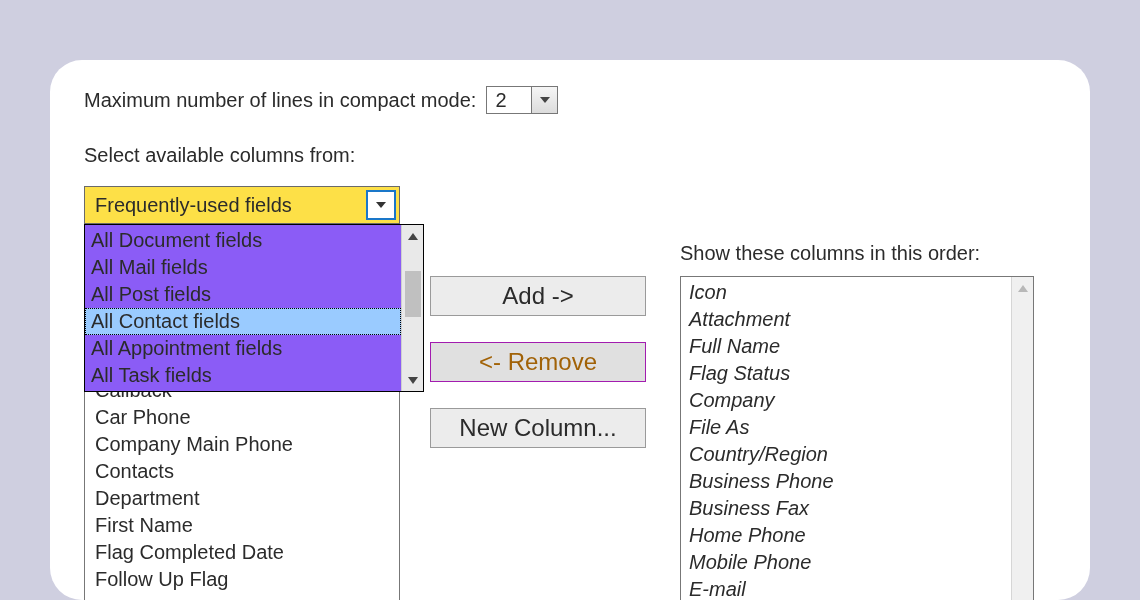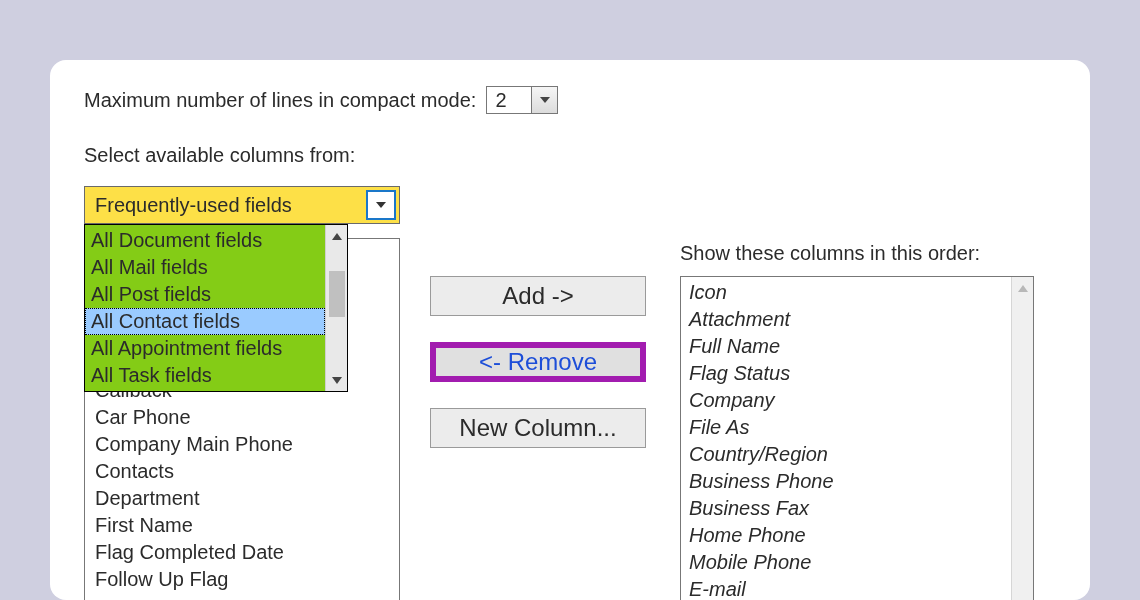--- a/index.html
+++ b/index.html
@@ -10,21 +10,21 @@
     font-size: 20px;
     color: #2b2b2b;
   }
   .panel {
     position: absolute;
     left: 50px;
     top: 60px;
     width: 1040px;
     height: 540px;
     background: #ffffff;
-    border-radius: 16px;
+    border-radius: 32px;
     padding: 26px 34px 16px 34px;
   }
   .row1 {
     display: flex;
     align-items: center;
     gap: 8px;
   }
   .label { color: #2b2b2b; }
   .num-select {
     display: inline-flex;
@@ -95,24 +95,24 @@
     width: 0; height: 0;
     border-left: 5px solid transparent;
     border-right: 5px solid transparent;
     border-top: 6px solid #333;
   }
 
   .dropdown {
     position: absolute;
     left: 0;
     top: 38px;
-    width: 264px;
+    width: 340px;
     height: 168px;
     border: 1px solid #000;
-    background: #84cc16;
+    background: #8b5cf6;
     display: flex;
   }
   .dropdown-list {
     flex: 1;
     overflow: hidden;
     padding: 2px 0;
   }
   .dropdown-item {
     padding: 0 6px;
     line-height: 27px;
@@ -184,22 +184,22 @@
   .btn {
     height: 40px;
     border: 1px solid #9a9a9a;
     background: #ececec;
     font-size: 24px;
     display: flex; align-items: center; justify-content: center;
     color: #2b2b2b;
   }
   .btn.disabled {
     background: #e0e0e0;
-    color: #1d4ed8;
-    border: 6px solid #a21caf;
+    color: #a16207;
+    border: 1px solid #a21caf;
   }
 
   
   .right-label {
     position: absolute;
     left: 596px;
     top: 56px;
   }
   .show-box {
     position: absolute;

